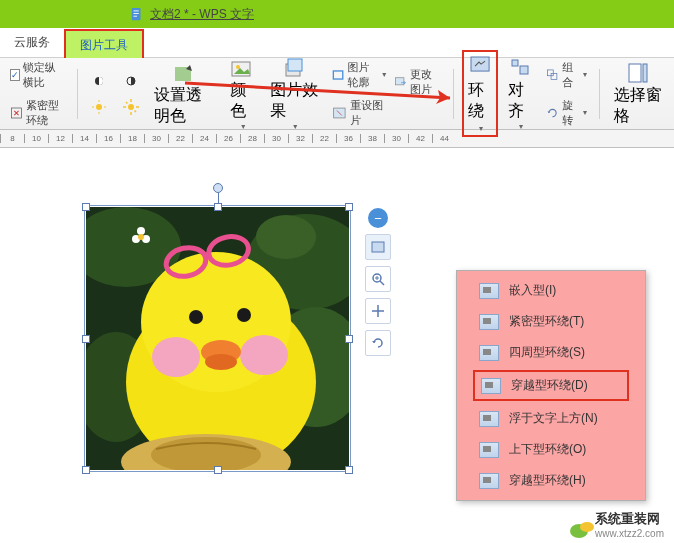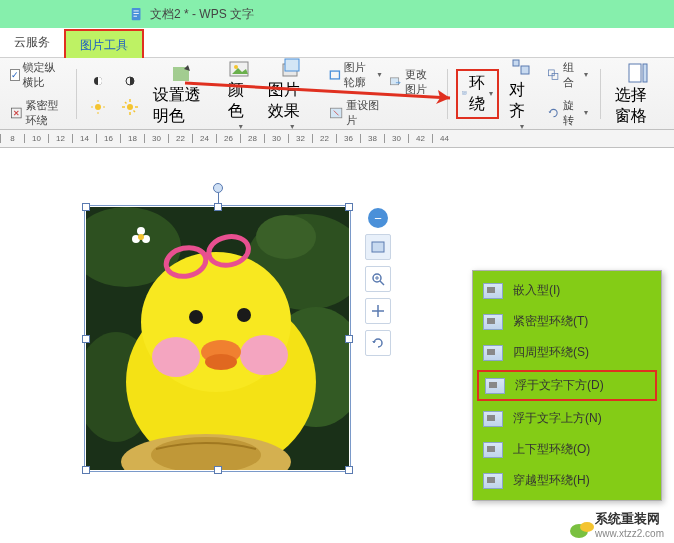--- a/index.html
+++ b/index.html
@@ -1,36 +1,36 @@
 <!DOCTYPE html>
 <html><head>
   <meta charset="utf-8">
   <style>
     * { margin: 0; padding: 0; box-sizing: border-box; font-family: "Microsoft YaHei", sans-serif; }
     body { width: 674px; height: 543px; background: #fff; overflow: hidden; position: relative; }
     
-    .title-bar { height: 28px; background: #86efac; display: flex; align-items: center; padding-left: 130px; font-size: 12px; color: #444; }
+    .title-bar { height: 28px; background: #84cc16; display: flex; align-items: center; padding-left: 130px; font-size: 12px; color: #444; text-decoration: underline; }
     .title-bar .doc-icon { width: 14px; height: 14px; margin-right: 6px; }
     
     .tab-bar { height: 30px; background: #fff; display: flex; align-items: flex-start; border-bottom: 1px solid #d0d0d0; }
     .tab { padding: 6px 14px; font-size: 12px; color: #444; cursor: pointer; }
     .tab.active { background: #bef264; border: 2px solid #e03020; border-bottom: none; color: #2060c0; position: relative; top: 1px; }
     
     .ribbon { height: 72px; background: linear-gradient(#f8f8f8, #f0f0f0); border-bottom: 1px solid #c0c0c0; display: flex; align-items: center; padding: 4px 6px; gap: 4px; position: relative; }
     .ribbon-group { display: flex; flex-direction: column; gap: 4px; font-size: 11px; color: #444; }
     .ribbon-row { display: flex; align-items: center; gap: 6px; }
     .ribbon-item { display: flex; align-items: center; gap: 3px; cursor: pointer; padding: 2px 4px; }
     .ribbon-item .icon { width: 18px; height: 18px; }
     .ribbon-large { display: flex; flex-direction: column; align-items: center; gap: 0; padding: 4px 6px; cursor: pointer; }
     .ribbon-large .icon-lg { width: 24px; height: 24px; }
     .sep { width: 1px; height: 50px; background: #d0d0d0; margin: 0 4px; }
     .checkbox { width: 12px; height: 12px; border: 1px solid #888; display: inline-flex; align-items: center; justify-content: center; font-size: 9px; color: #2060c0; background: #fff; }
     .dd-arrow { font-size: 8px; color: #666; margin-left: 2px; }
     
-    .wrap-btn { border: 2px solid #e03020; padding: 2px 4px; display: flex; flex-direction: row; align-items: center; gap: 2px; }
+    .wrap-btn { border: 2px solid #e03020; padding: 2px 4px; display: flex; flex-direction: column; align-items: center; gap: 2px; }
     
     .red-arrow { position: absolute; left: 180px; top: 78px; pointer-events: none; z-index: 5; }
     
     .ruler-area { height: 18px; background: #f4f4f4; border-bottom: 1px solid #c0c0c0; display: flex; align-items: center; overflow: hidden; font-size: 8px; color: #666; }
     .ruler-tick { flex: 0 0 auto; width: 24px; text-align: center; border-left: 1px solid #999; }
     
     .canvas { position: relative; background: #fff; height: 395px; overflow: hidden; }
     
     .image-box { position: absolute; left: 86px; top: 59px; width: 263px; height: 263px; }
     .image-box .sel-border { position: absolute; inset: -2px; border: 1px solid #7a99c9; }
@@ -41,21 +41,21 @@
     .rot-handle{position:absolute;top:-24px;left:50%;margin-left:-5px;width:10px;height:10px;border:1px solid #5a7ab0;background:#cfe0f5;border-radius:50%}
     .rot-line{position:absolute;top:-14px;left:50%;width:1px;height:12px;background:#5a7ab0}
     
     .duck-img { width: 100%; height: 100%; position: relative; overflow: hidden; }
     
     .float-tools { position: absolute; left: 365px; top: 60px; display: flex; flex-direction: column; gap: 6px; }
     .float-btn { width: 26px; height: 26px; background: #fff; border: 1px solid #c8d4e4; display: flex; align-items: center; justify-content: center; cursor: pointer; font-size: 13px; color: #4a6da8; border-radius: 2px; }
     .float-btn.circle { border-radius: 50%; background: #4a90d9; color: #fff; border: none; width: 20px; height: 20px; margin-left: 3px; }
     .float-btn.highlight { background: #e8f0fa; }
     
-    .dropdown-menu { position: absolute; left: 472px; top: 122px; width: 190px; background: #84cc16; border: 1px solid #b0b0b0; box-shadow: 2px 2px 6px rgba(0,0,0,0.25); z-index: 10; padding: 4px 0; }
+    .dropdown-menu { position: absolute; left: 456px; top: 122px; width: 190px; background: #fca5a5; border: 1px solid #b0b0b0; box-shadow: 2px 2px 6px rgba(0,0,0,0.25); z-index: 10; padding: 4px 12px; }
     .menu-item { display: flex; align-items: center; gap: 10px; padding: 7px 10px; font-size: 12px; color: #333; cursor: pointer; }
     .menu-item.highlighted { border: 2px solid #e03020; margin: 2px 4px; padding: 5px 6px; }
     .menu-icon { width: 20px; height: 16px; border: 1px solid #8aa5c9; background: linear-gradient(#d8e6f5,#c0d4eb); flex-shrink: 0; position: relative; }
     .menu-icon::after { content: ''; position: absolute; left: 3px; top: 3px; width: 8px; height: 6px; background: #888; }
     
     .watermark { position: absolute; right: 10px; bottom: 4px; display: flex; align-items: flex-end; font-size: 13px; color: #333; font-weight: bold; }
     .wm-sub { font-size: 10px; color: #888; font-weight: normal; display: block; }
     .wm-icon { width: 26px; height: 22px; }
     
     svg { display: block; }
@@ -367,21 +367,21 @@
     <div class="menu-item">
       <span class="menu-icon"></span>
       <span>紧密型环绕(T)</span>
     </div>
     <div class="menu-item">
       <span class="menu-icon"></span>
       <span>四周型环绕(S)</span>
     </div>
     <div class="menu-item highlighted">
       <span class="menu-icon"></span>
-      <span>浮于文字下方(D)</span>
+      <span>穿越型环绕(D)</span>
     </div>
     <div class="menu-item">
       <span class="menu-icon"></span>
       <span>浮于文字上方(N)</span>
     </div>
     <div class="menu-item">
       <span class="menu-icon"></span>
       <span>上下型环绕(O)</span>
     </div>
     <div class="menu-item">

